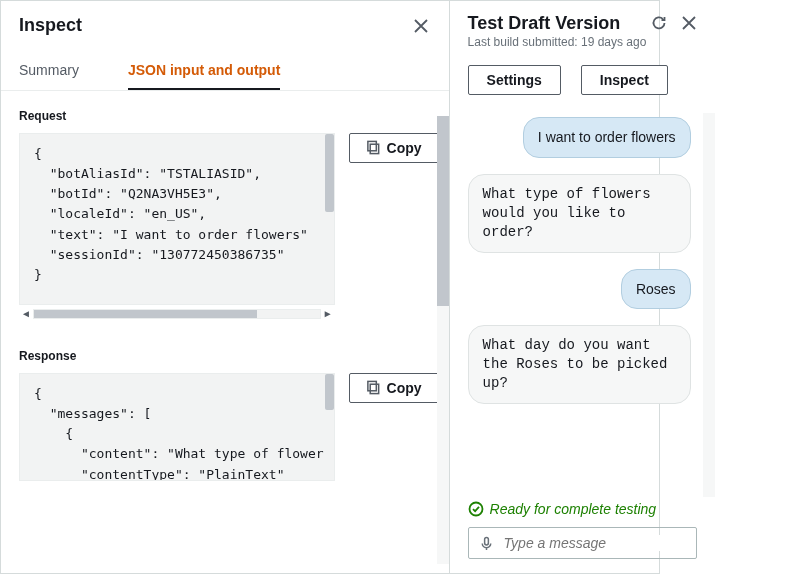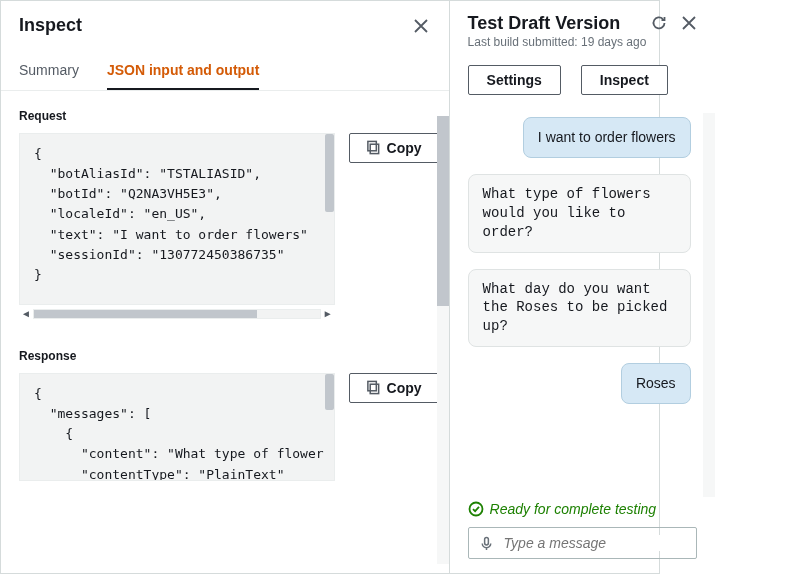--- a/index.html
+++ b/index.html
@@ -53,20 +53,21 @@
       font-size: 14px;
       color: #545b64;
       cursor: pointer;
       border-bottom: 2px solid transparent;
       font-weight: 400;
     }
     .tab.active {
       color: #d45b07;
       font-weight: 700;
       border-bottom: 2px solid #16191f;
+      margin-left: 21px;
     }
     .left-content {
       flex: 1;
       overflow-y: auto;
       padding: 0 10px 10px 18px;
     }
     .section-title {
       font-size: 12px;
       font-weight: 700;
       margin: 18px 0 10px 0;
@@ -195,21 +196,21 @@
     }
     .chat-area {
       flex: 1;
       position: relative;
       overflow-y: auto;
       padding: 8px 24px 8px 18px;
     }
     .msg {
       max-width: 240px;
       padding: 10px 14px;
-      border-radius: 8px;
+      border-radius: 16px;
       font-size: 14px;
       line-height: 1.35;
       margin-bottom: 16px;
       border: 1px solid;
     }
     .msg.user {
       background: #d6e8f5;
       border-color: #b2cee0;
       margin-left: auto;
       text-align: left;
@@ -348,22 +349,22 @@
         </div>
       </div>
     </div>
     <div class="right-buttons">
       <button class="btn">Settings</button>
       <button class="btn">Inspect</button>
     </div>
     <div class="chat-area">
       <div class="msg user narrow">I want to order flowers</div>
       <div class="msg bot">What type of flowers would you like to order?</div>
+      <div class="msg user narrow">Roses</div>
       <div class="msg bot">What day do you want the Roses to be picked up?</div>
-      <div class="msg user narrow">Roses</div>
     </div>
     <div class="right-scrollbar"></div>
     <div class="status-bar">
       <svg class="check-circle" viewBox="0 0 16 16">
           <circle cx="8" cy="8" r="6.5"></circle>
           <path d="M5 8.2 L7.1 10.2 L11 5.8"></path>
         </svg>
       <span>Ready for complete testing</span>
     </div>
     <div class="input-bar">

